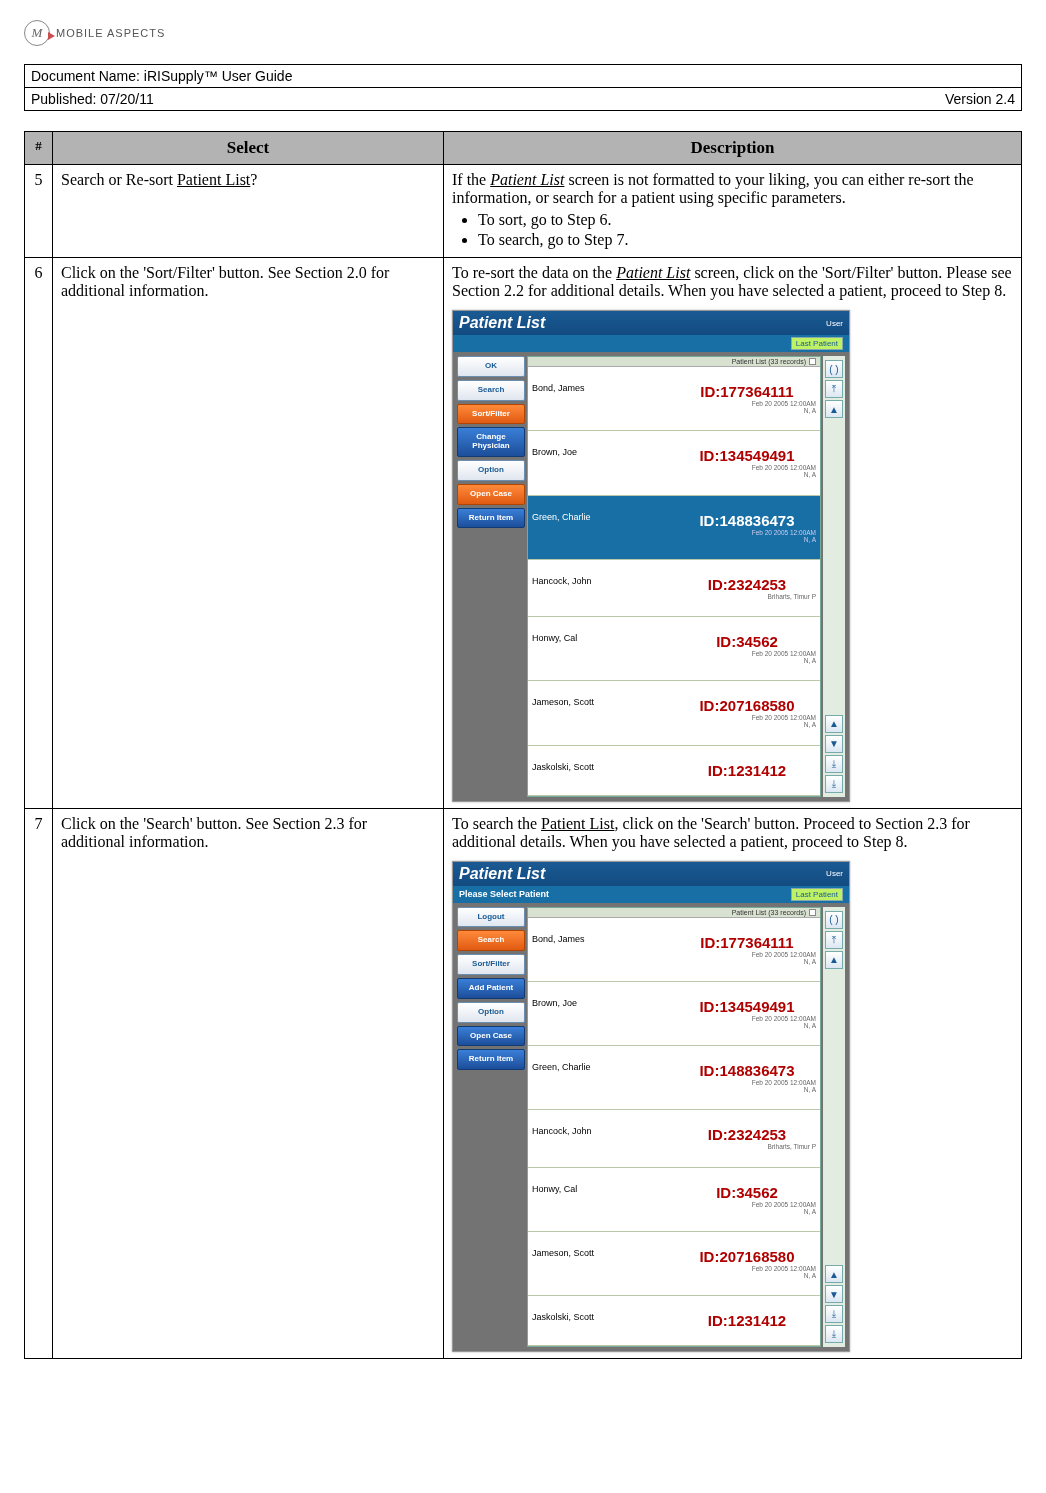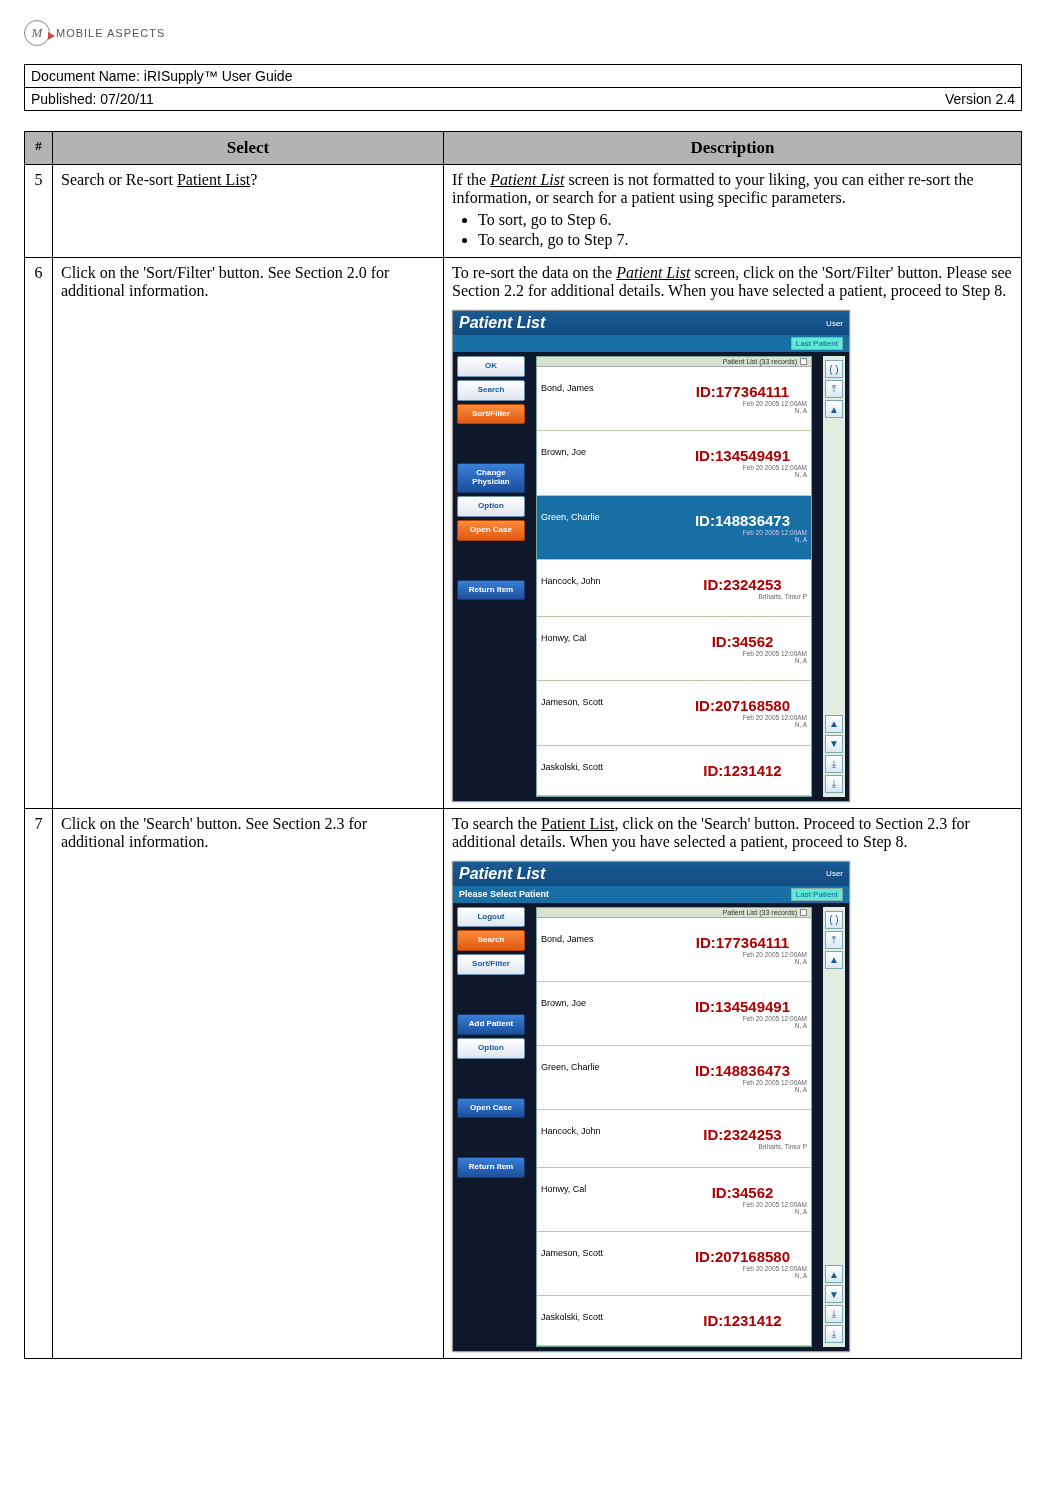--- a/index.html
+++ b/index.html
@@ -45,30 +45,30 @@
   .mini-titlebar {
     background:linear-gradient(#1a5a94,#124b80); color:#fff;
     display:flex; justify-content:space-between; align-items:center;
     padding:3px 6px; font-weight:bold; font-style:italic; font-size:16px;
   }
   .mini-titlebar .user { font-size:8px; font-style:normal; font-weight:normal;}
   .mini-sub {
     background:#186fa5; color:#fff; display:flex; justify-content:space-between;
     align-items:center; padding:2px 6px; font-size:9px; font-weight:bold;
   }
-  .mini-sub .last { background:#5eead4; color:#1a5a94; padding:1px 4px; border:1px solid #8aa; font-size:8px; font-weight:normal;}
-  .mini-body { display:flex; background:#0f172a; padding:4px; gap:11px; }
+  .mini-sub .last { background:#bef264; color:#1a5a94; padding:1px 4px; border:1px solid #8aa; font-size:8px; font-weight:normal;}
+  .mini-body { display:flex; background:#737373; padding:4px; gap:2px; }
   .mini-sidebar { width:68px; display:flex; flex-direction:column; gap:3px; }
   .mini-btn {
     background:linear-gradient(#fff,#e0e6ef); border:1px solid #6b8fb0;
     color:#1a5a94; font-weight:bold; text-align:center; padding:5px 2px;
     border-radius:2px; font-size:8px; line-height:1.1;
   }
   .mini-btn.active-orange { background:linear-gradient(#ff8a3a,#e05a12); color:#fff; border-color:#b04400;}
-  .mini-btn.active-blue { background:linear-gradient(#3a7fd8,#1c4e9a); color:#fff; border-color:#123a73;margin-top:36px;}
+  .mini-btn.active-blue { background:linear-gradient(#3a7fd8,#1c4e9a); color:#fff; border-color:#123a73;}
   .mini-list { flex:1; background:#fff; border:1px solid #7a9; }
   .mini-list-header {
     background:#d9e2d1; border-bottom:1px solid #aaa; text-align:right;
     padding:1px 4px; font-size:7px; color:#333; display:flex; justify-content:flex-end; align-items:center; gap:3px;
   }
   .mini-list-header .dd { width:7px;height:7px;background:#fff;border:1px solid #888;}
   .mini-row { display:flex; border-bottom:1px solid #b8c8a8; }
   .mini-row.sel { background:#186fa5; color:#fff; }
   .mini-row.sel .rid { color:#fff;}
   .mini-row.sel .rmeta { color:#cce;}

